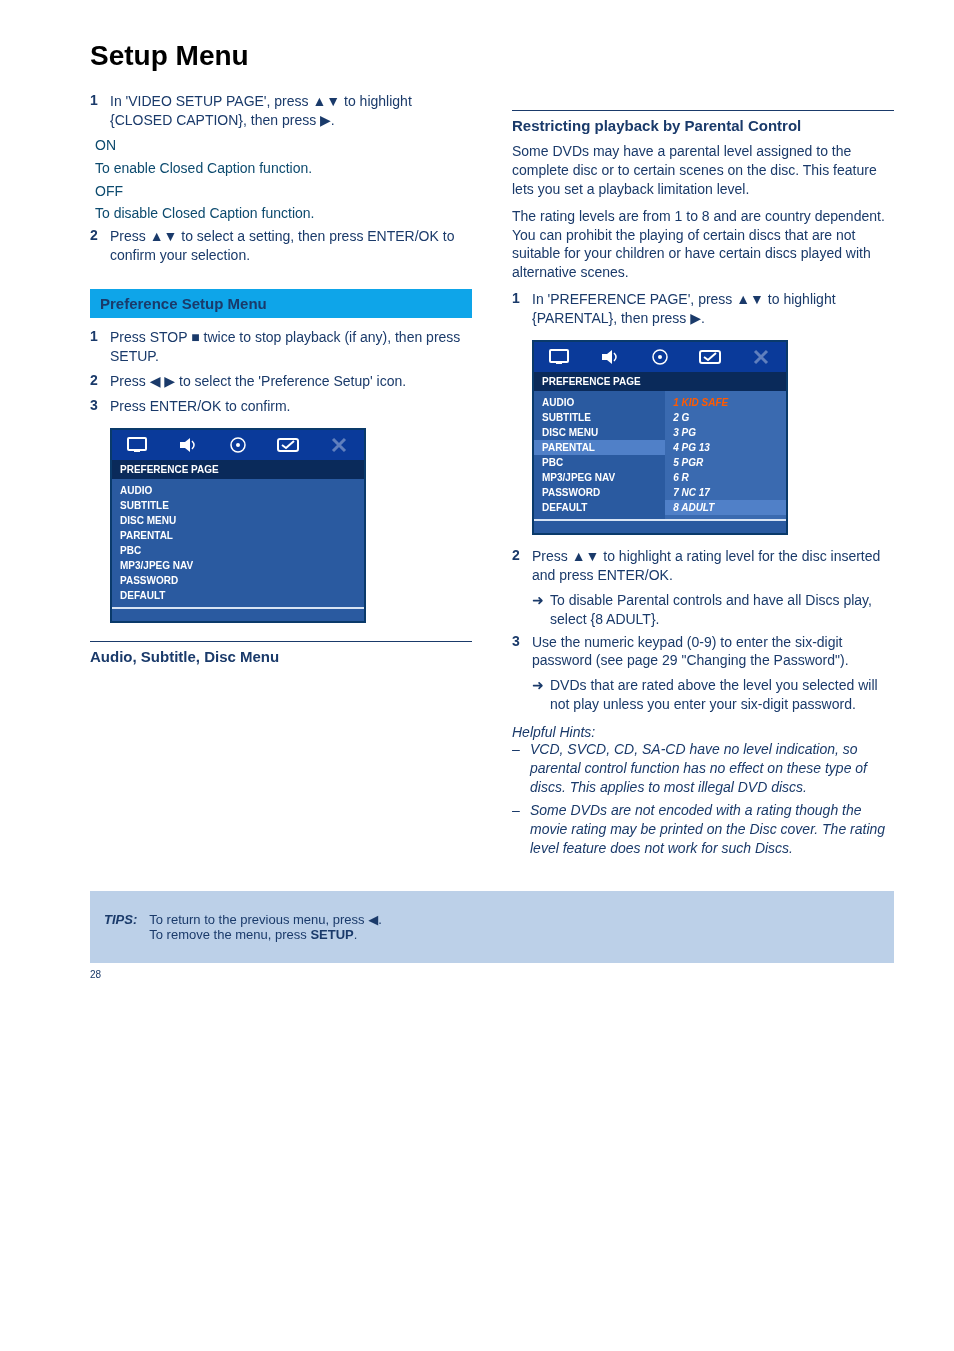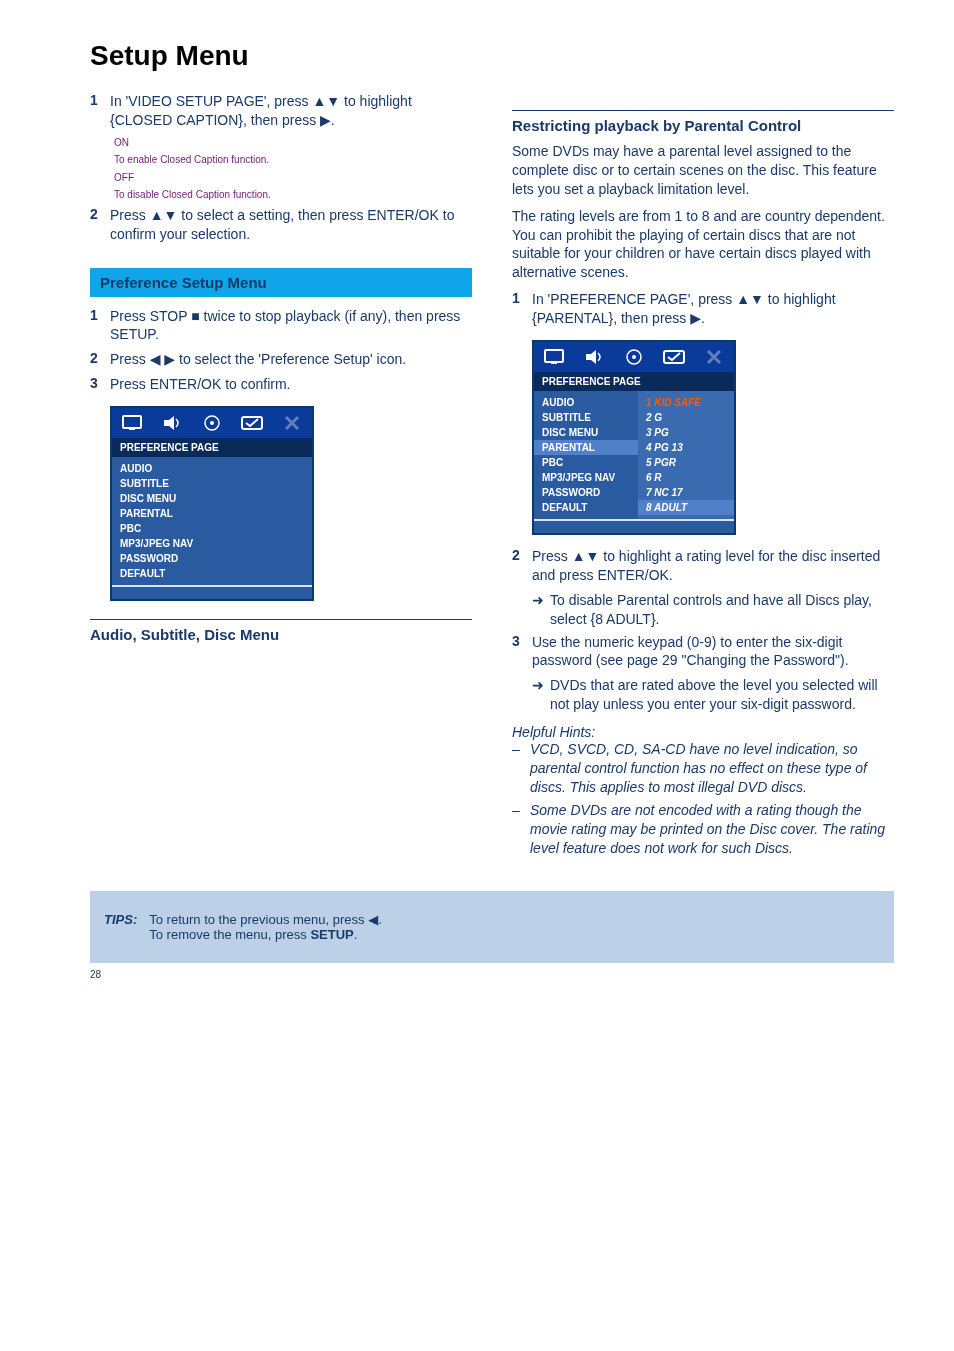--- a/index.html
+++ b/index.html
@@ -25,21 +25,21 @@
     width: 20px;
     font-weight: bold;
     font-size: 14px;
     color: #1a3a6a;
     flex-shrink: 0;
   }
   .step-body { font-size: 14px; color: #1a3a6a; line-height: 1.35; }
   .step-body .b { font-weight: normal; }
   .bullet-arrow { display: flex; margin: 4px 0 4px 20px; font-size: 14px; color: #1a3a6a; line-height: 1.35; }
   .bullet-arrow .arr { width: 18px; flex-shrink: 0; }
-  .sub { margin-left: 24px; font-size: 10px; color: #701a75; line-height: 1.35; margin-bottom:4px; }
+  .sub { margin-left: 5px; font-size: 14px; color: #0c4a6e; line-height: 1.35; margin-bottom:4px; }
   .section-bar {
     background: #0ea5e9;
     color: #1a3a6a;
     font-weight: bold;
     padding: 6px 10px;
     font-size: 15px;
     margin: 24px 0 10px 0;
   }
   .subhead {
     font-weight: bold;
@@ -66,21 +66,21 @@
     display: flex;
     font-style: italic;
     color: #1a3a6a;
     font-size: 14px;
     line-height: 1.35;
     margin-bottom: 4px;
   }
   .hint-item .dash { width: 18px; flex-shrink:0; }
   
   .osd {
-    width: 204px;
+    width: 256px;
     margin: 12px 0 12px 20px;
     border: 2px solid #0a3a6a;
     font-family: Arial, sans-serif;
   }
   .osd-tabs {
     display: flex;
     background: #0a3a9a;
     height: 30px;
     align-items: center;
   }

